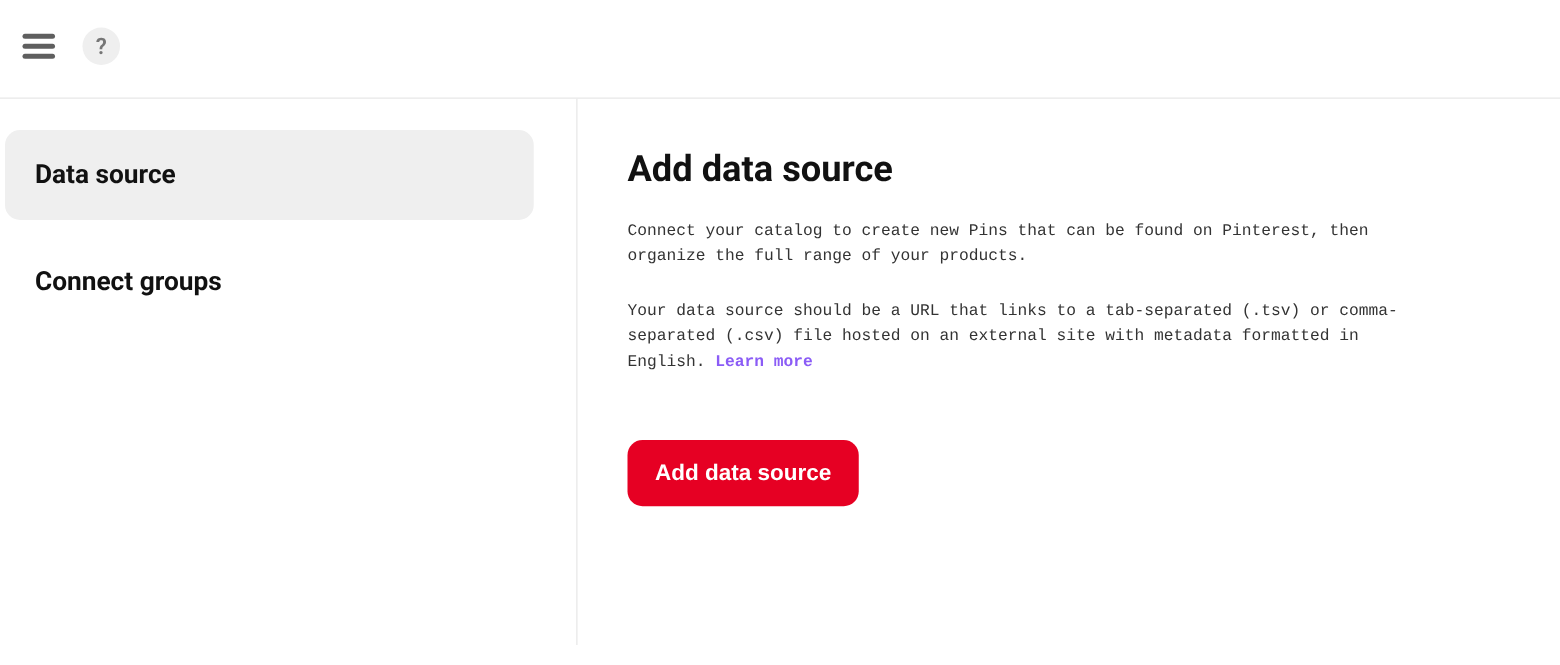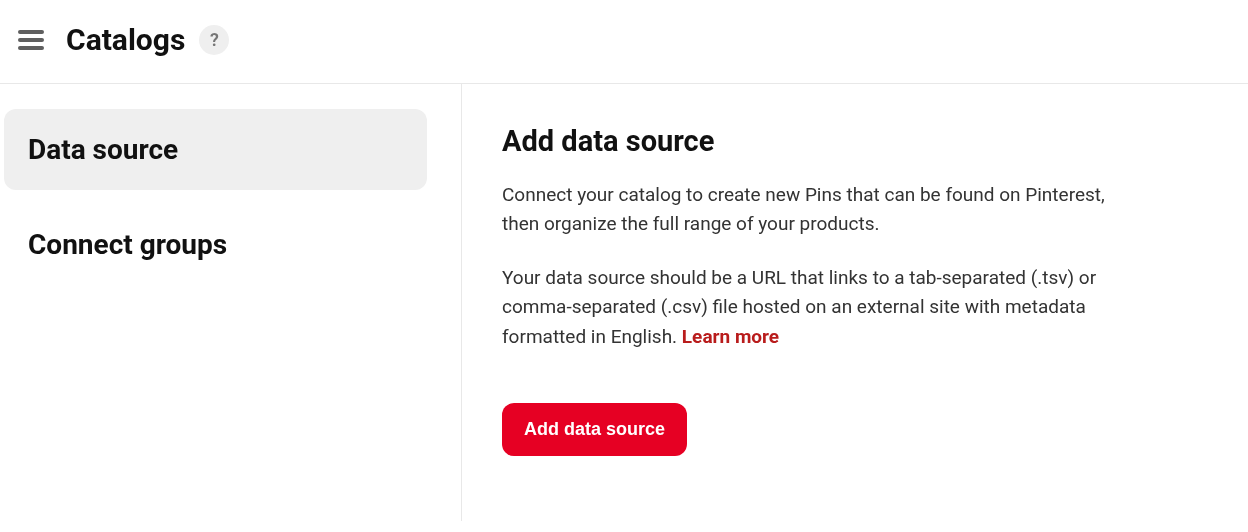--- a/index.html
+++ b/index.html
@@ -60,21 +60,21 @@
       display: flex;
       height: calc(100% - 95px);
     }
     .sidebar {
       width: 462px;
       border-right: 1px solid #e8e8e8;
       padding: 25px 10px 25px 0;
     }
     .sidebar-item {
       padding: 24px 24px;
-      font-size: 28px;
+      font-size: 21px;
       font-weight: 700;
       color: #111111;
       border-radius: 12px;
       cursor: pointer;
       margin-left: 4px;
       margin-right: 24px;
     }
     .sidebar-item.active {
       background: #efefef;
     }
@@ -86,28 +86,29 @@
       padding: 40px 40px 40px 40px;
       max-width: 720px;
     }
     .main h1 {
       font-size: 29px;
       font-weight: 700;
       color: #111111;
       margin-bottom: 22px;
     }
     .main p {
-      font-size: 19px;
+      font-size: 13px;
       line-height: 1.55;
       color: #333333;
       margin-bottom: 24px;
+      font-family: Liberation Mono, monospace;
     }
     .learn-more {
       font-weight: 700;
-      color: #b91c1c;
+      color: #8b5cf6;
       cursor: pointer;
     }
     .primary-btn {
       margin-top: 28px;
       background: #e60023;
       color: #ffffff;
       font-size: 18px;
       font-weight: 700;
       border: none;
       padding: 16px 22px;
@@ -117,21 +118,20 @@
   </style>
 </head>
 <body>
 
 <div class="header">
   <div class="hamburger">
     <span></span>
       <span></span>
       <span></span>
   </div>
-  <div class="page-title">Catalogs</div>
   <div class="help-badge">?</div>
 </div>
 
 <div class="body-wrap">
 
   <nav class="sidebar">
     <div class="sidebar-item active">
       <span>Data source</span>
     </div>
     <div class="sidebar-item">

